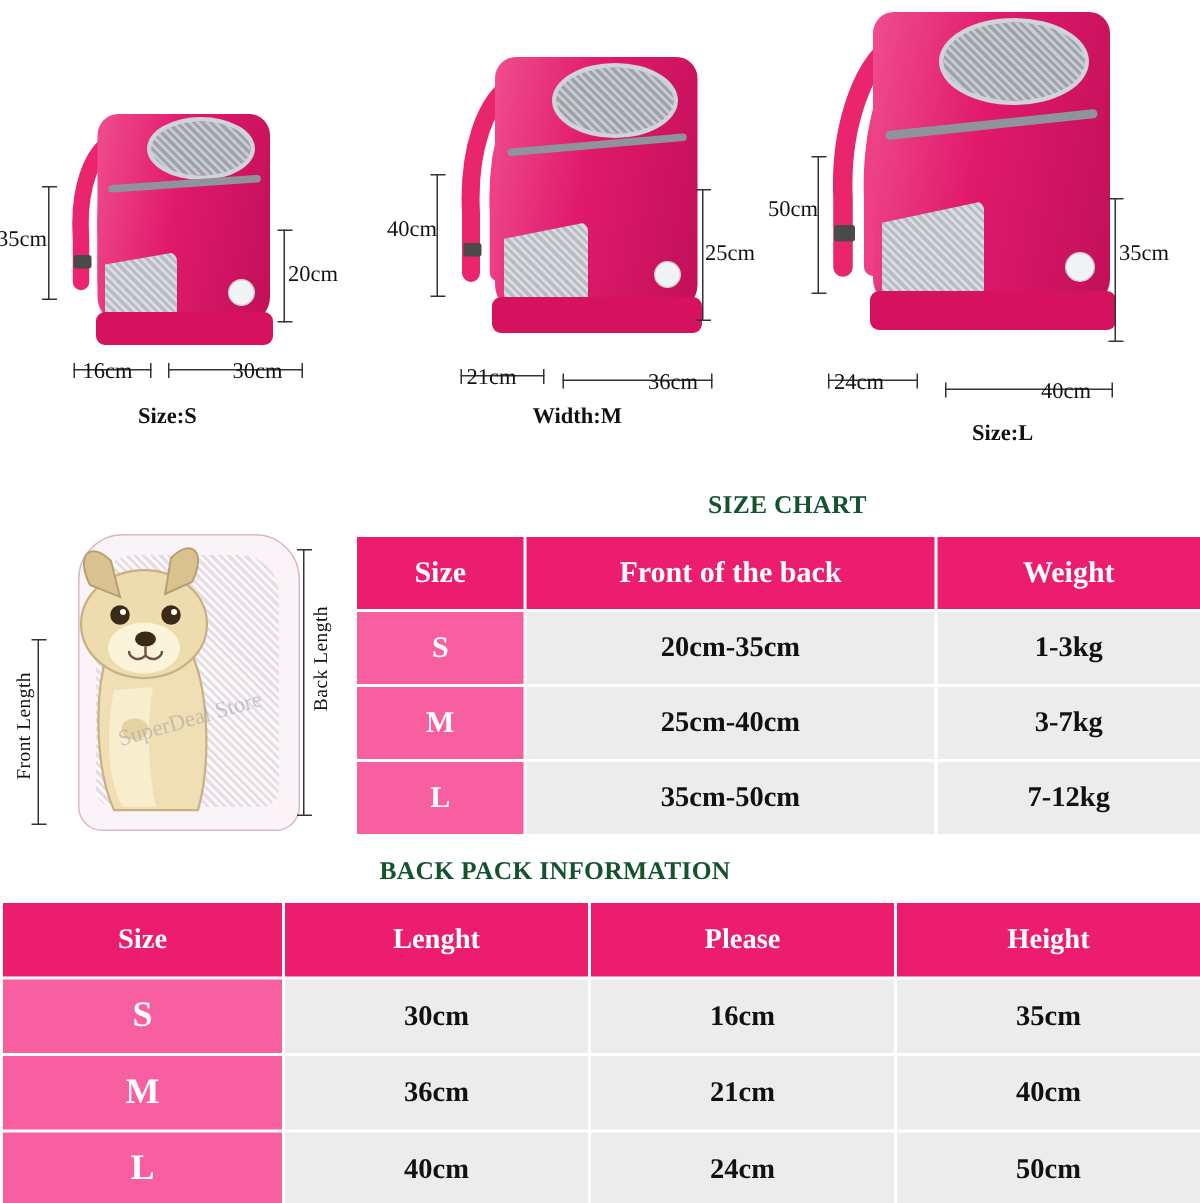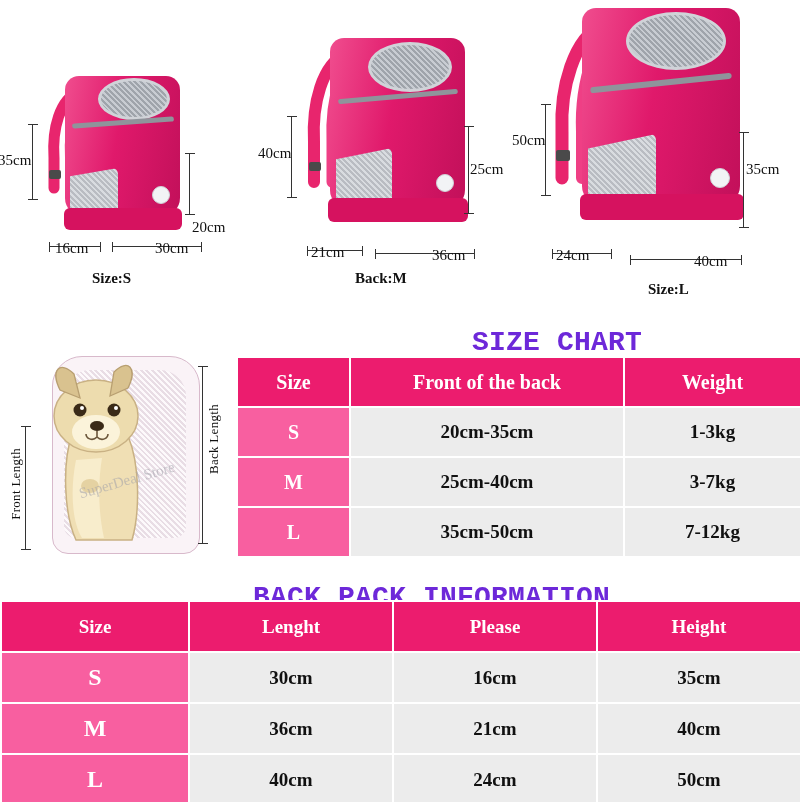--- a/index.html
+++ b/index.html
@@ -172,24 +172,24 @@
     font-size: 13px;
     color: #111;
     writing-mode: vertical-rl;
     transform: rotate(180deg);
     letter-spacing: .3px;
   }
 
   
   .sec-title {
     position: absolute;
-    font-family: Liberation Mono, monospace;
-    font-weight: bold;
-    font-size: 28px;
-    color: #6d28d9;
+    font-family: Liberation Serif, serif;
+    font-weight: bold;
+    font-size: 17px;
+    color: #14532d;
     letter-spacing: .2px;
   }
 
   
   table {
     border-collapse: collapse;
     table-layout: fixed;
   }
   .chart1 {
     position: absolute;
@@ -281,21 +281,21 @@
     <div class="mesh" style="left:50px; top:120px; width:48px; height:46px; clip-path: polygon(0 18%,100% 0,100% 100%,0 100%);"></div>
 
     <div style="position:absolute;left:44px;top:160px;width:118px;height:22px;background:#d6125f;border-radius:6px;"></div>
     <div class="logo" style="left:132px; top:138px;"></div>
   </div>
 
   <div class="vline" style="left:32px; top:124px; height:76px;"></div>
   <div class="meas-label" style="left:-2px; top:152px;">35cm</div>
 
   <div class="vline" style="left:189px; top:153px; height:62px;"></div>
-  <div class="meas-label" style="left:192px; top:175px;margin-top:44px;">20cm</div>
+  <div class="meas-label" style="left:192px; top:175px;">20cm</div>
 
   <div class="hline" style="left:49px; top:246px; width:52px;"></div>
   <div class="meas-label" style="left:55px; top:240px;">16cm</div>
 
   <div class="hline" style="left:112px; top:246px; width:90px;"></div>
   <div class="meas-label" style="left:155px; top:240px;">30cm</div>
 
   <div class="size-caption" style="left:92px; top:270px;">Size:S</div>
 
   <div class="bag" style="left:280px; top:22px; width:210px; height:215px;">
@@ -317,21 +317,21 @@
 
   <div class="vline" style="left:468px; top:126px; height:88px;"></div>
   <div class="meas-label" style="left:470px; top:161px;">25cm</div>
 
   <div class="hline" style="left:307px; top:250px; width:56px;"></div>
   <div class="meas-label" style="left:311px; top:244px;">21cm</div>
 
   <div class="hline" style="left:375px; top:253px; width:100px;"></div>
   <div class="meas-label" style="left:432px; top:247px;">36cm</div>
 
-  <div class="size-caption" style="left:355px; top:270px;">Back:M</div>
+  <div class="size-caption" style="left:355px; top:270px;">Width:M</div>
 
   <div class="bag" style="left:530px; top:2px; width:250px; height:240px;">
     <svg width="250" height="240" style="position:absolute;left:0;top:0;">
       <path d="M72 24 C 44 36, 30 86, 32 130 L 32 176" stroke="#e8256d" stroke-width="13" fill="none" stroke-linecap="round"></path>
       <path d="M98 12 C 66 24, 50 82, 52 130 L 52 176" stroke="#ef3f85" stroke-width="12" fill="none" stroke-linecap="round"></path>
     </svg>
     <div class="buckle" style="left:26px; top:148px; width:14px; height:11px;"></div>
     <div class="body-grad" style="left:52px; top:6px; width:158px; height:196px;"></div>
     <div class="mesh-oval" style="left:96px; top:10px; width:94px; height:52px;"></div>
     <div class="zip" style="left:60px; top:78px; width:142px; height:6px; transform:rotate(-6deg);"></div>
@@ -422,21 +422,21 @@
       <td class="valcell">3-7kg</td>
     </tr>
     <tr>
       <td class="sizecell">L</td>
       <td class="valcell">35cm-50cm</td>
       <td class="valcell">7-12kg</td>
     </tr>
   </tbody>
 </table>
 
-<div class="sec-title" style="left:253px; top:571px;margin-top:11px;">BACK PACK INFORMATION</div>
+<div class="sec-title" style="left:253px; top:571px;">BACK PACK INFORMATION</div>
 
 <table class="chart2">
   <colgroup>
       <col style="width:188px">
       <col style="width:204px">
       <col style="width:204px">
       <col style="width:204px">
     </colgroup>
   <thead>
     <tr>

